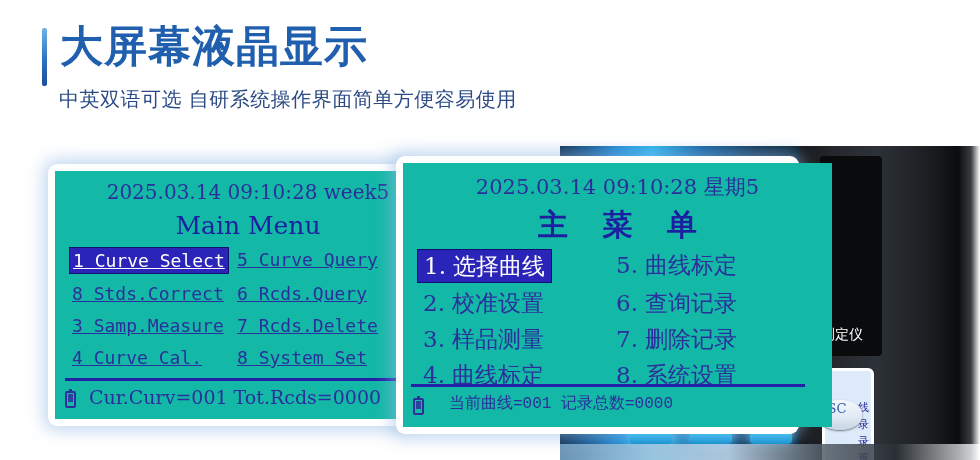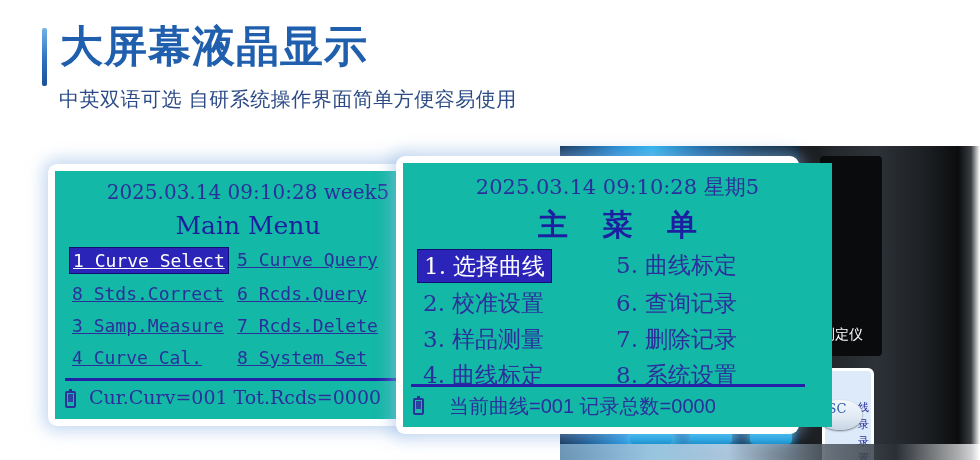--- a/index.html
+++ b/index.html
@@ -354,22 +354,22 @@
   }
   #panel-zh .lcd-divider {
     left: 8px;
     top: 221px;
     width: 394px;
     height: 3px;
   }
   #panel-zh .lcd-footer {
     left: 46px;
     top: 230px;
-    font-family: Liberation Sans, sans-serif;
-    font-size: 20px;
+    font-family: Liberation Mono, monospace;
+    font-size: 16px;
     text-align: right;
   }
   #panel-zh .batt-icon {
     left: 10px;
     top: 235px;
   }
 </style>
 </head>
 <body>
 

